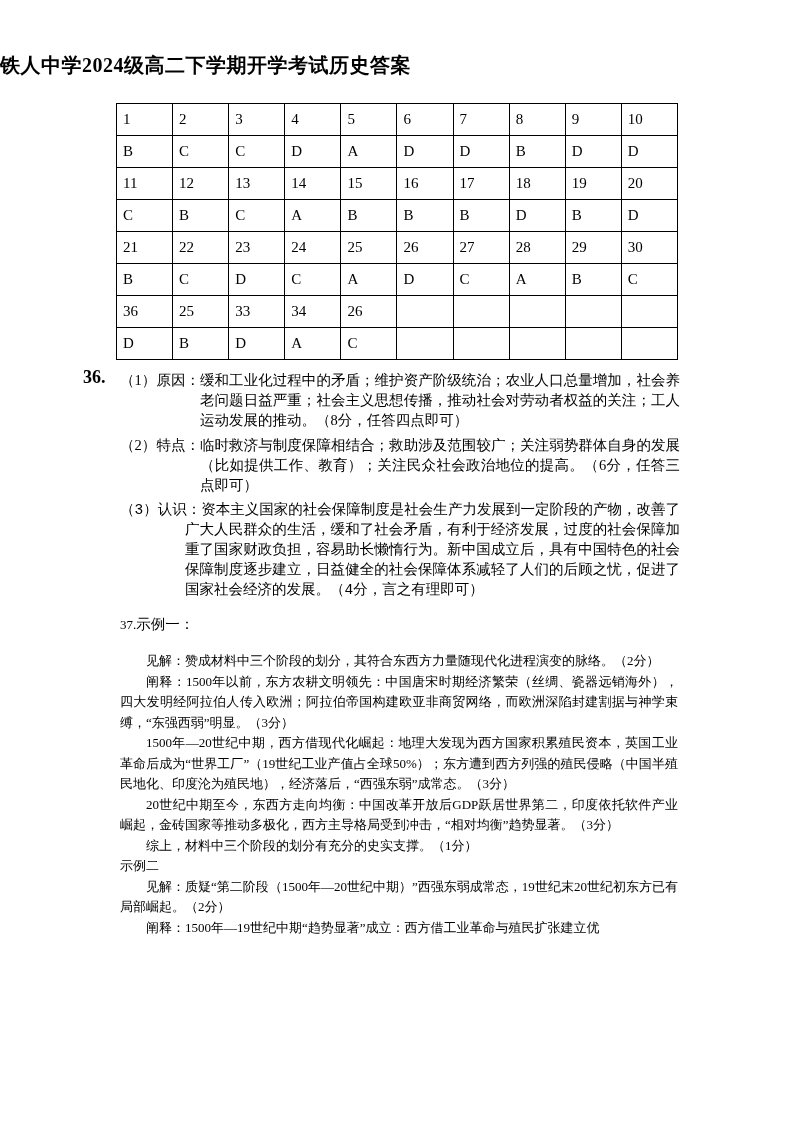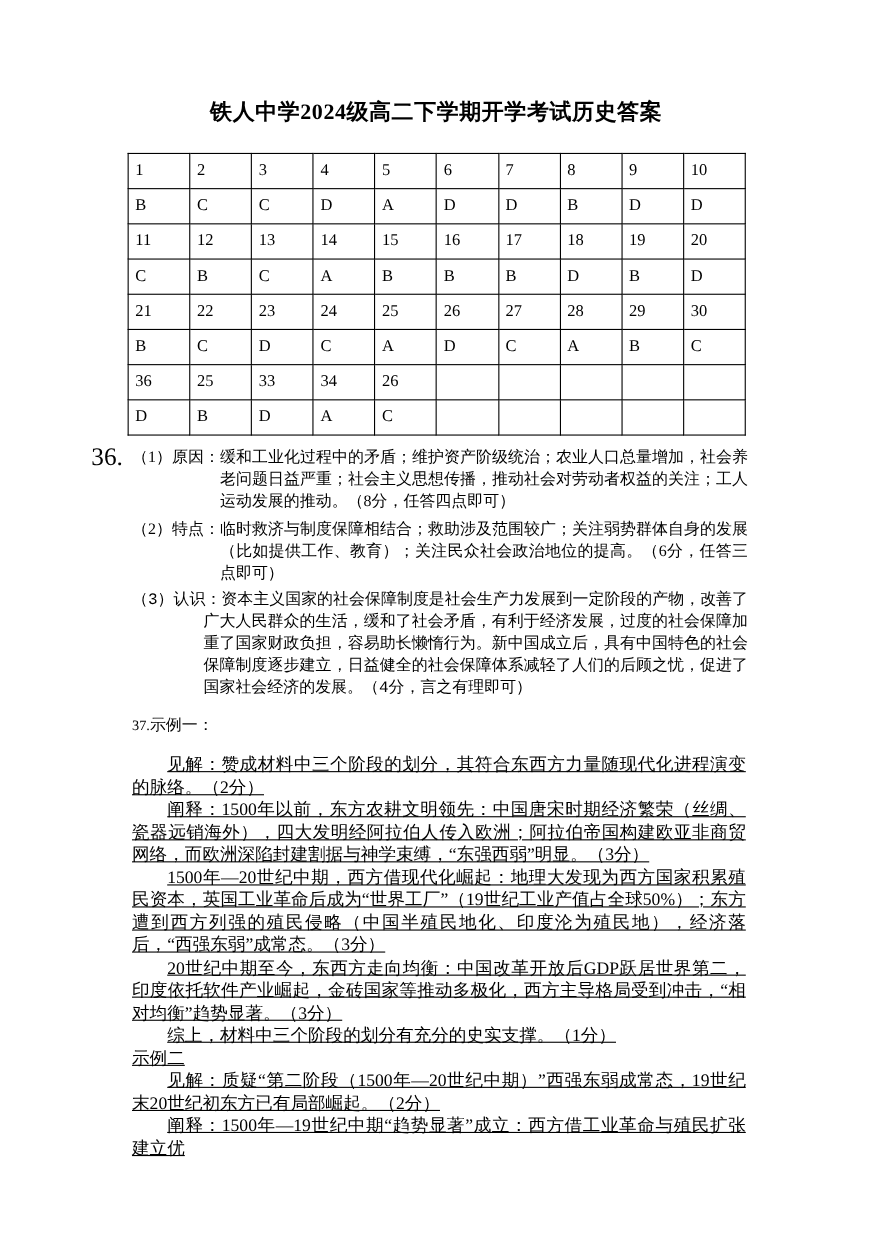--- a/index.html
+++ b/index.html
@@ -11,22 +11,21 @@
     font-family: "Liberation Serif", "DejaVu Serif", serif;
   }
   .page {
     position: relative;
     width: 793px;
     height: 1122px;
     overflow: hidden;
   }
   .doc-title {
     margin: 0;
-    padding-top: 88px;
-    text-align: center;
+    padding-top: 52px;
     font-size: 20px;
     font-weight: 700;
     letter-spacing: 0.5px;
   }
   .answer-table {
     border-collapse: collapse;
     table-layout: fixed;
     width: 562px;
     margin: 24px 0 0 116px;
   }
@@ -41,22 +40,22 @@
   }
   .q36 {
     position: relative;
     margin: 10px 0 0 120px;
     width: 560px;
   }
   .q36-num {
     position: absolute;
     left: -37px;
     top: -3px;
-    font-weight: 400;
-    font-size: 23px;
+    font-weight: 700;
+    font-size: 18px;
   }
   .part {
     margin: 0 0 5px 0;
     font-size: 14.5px;
     line-height: 20px;
     text-align: justify;
   }
   .hang-lg { padding-left: 80px; text-indent: -80px; }
   .hang-md { padding-left: 65px; text-indent: -65px; font-family: Liberation Mono, monospace; }
   .q37 {
@@ -67,24 +66,23 @@
     margin: 0 0 16px 0;
     font-size: 14.5px;
     line-height: 20px;
   }
   .q37-num {
     font-weight: 400;
     font-size: 13px;
   }
   .para {
     margin: 0;
-    font-size: 16px;
+    font-size: 13px;
     line-height: 20.5px;
     text-align: justify;
-    text-decoration: underline;
   }
   .para.indent { text-indent: 2em; }
 </style>
 </head>
 <body>
 
 <div class="page">
 
   <h1 class="doc-title">铁人中学2024级高二下学期开学考试历史答案</h1>
 

